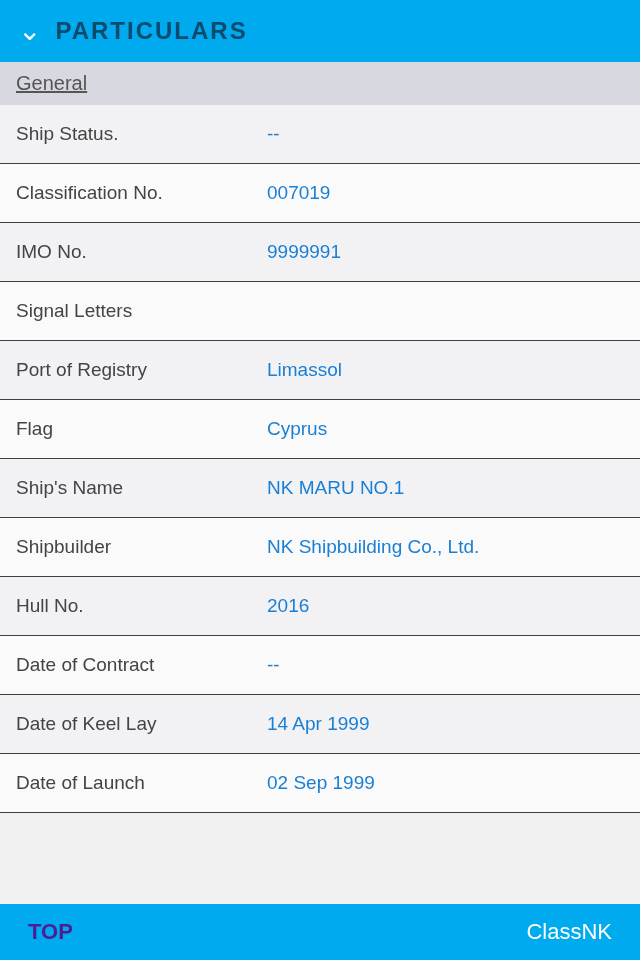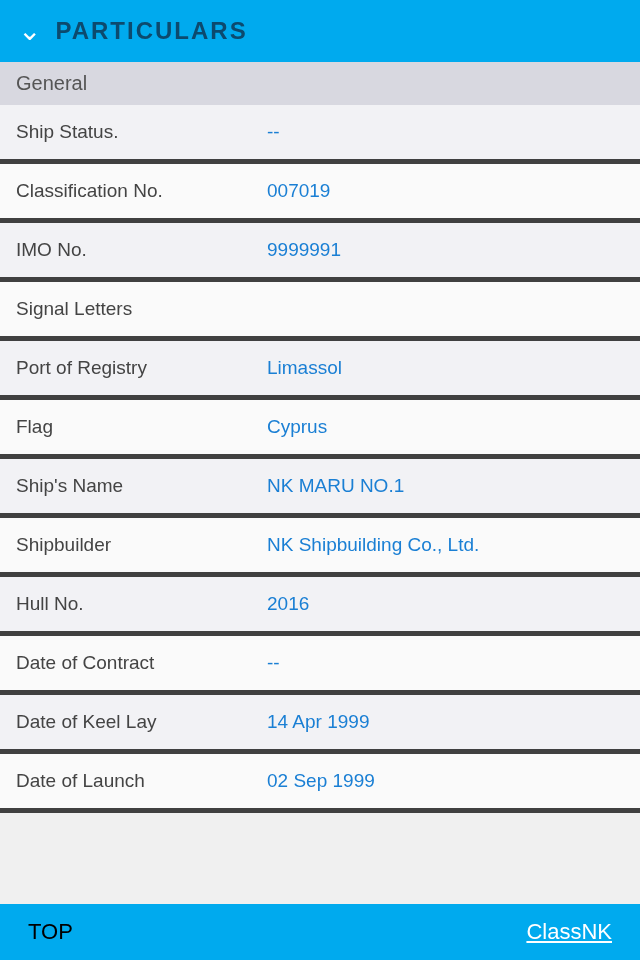--- a/index.html
+++ b/index.html
@@ -36,27 +36,28 @@
       letter-spacing: 2px;
     }
 
     
     .section-label {
       background: #d8d8e0;
       padding: 10px 16px;
       color: #555;
       font-size: 20px;
       font-weight: 400;
+      text-decoration: underline;
     }
 
     
     .row {
       display: flex;
       align-items: center;
-      border-bottom: 5px solid #404040;
+      border-bottom: 1px solid #404040;
       background: #fafafa;
       min-height: 59px;
     }
     .row:nth-child(odd) {
       background: #f2f2f5;
     }
     .row-label {
       color: #444;
       font-size: 19px;
       padding: 14px 16px;
@@ -78,29 +79,28 @@
       left: 0;
       width: 640px;
       height: 56px;
       background: #00aaee;
       display: flex;
       align-items: center;
       justify-content: space-between;
       padding: 0 28px;
     }
     .footer-left {
-      color: #000000;
+      color: #4c1d95;
       font-size: 22px;
-      font-weight: 400;
+      font-weight: 700;
     }
     .footer-right {
       color: white;
       font-size: 22px;
       font-weight: 500;
-      text-decoration: underline;
     }
 
     .table-container {
       overflow-y: auto;
       height: calc(960px - 62px - 56px);
     }
   </style>
 </head>
 <body>
 

